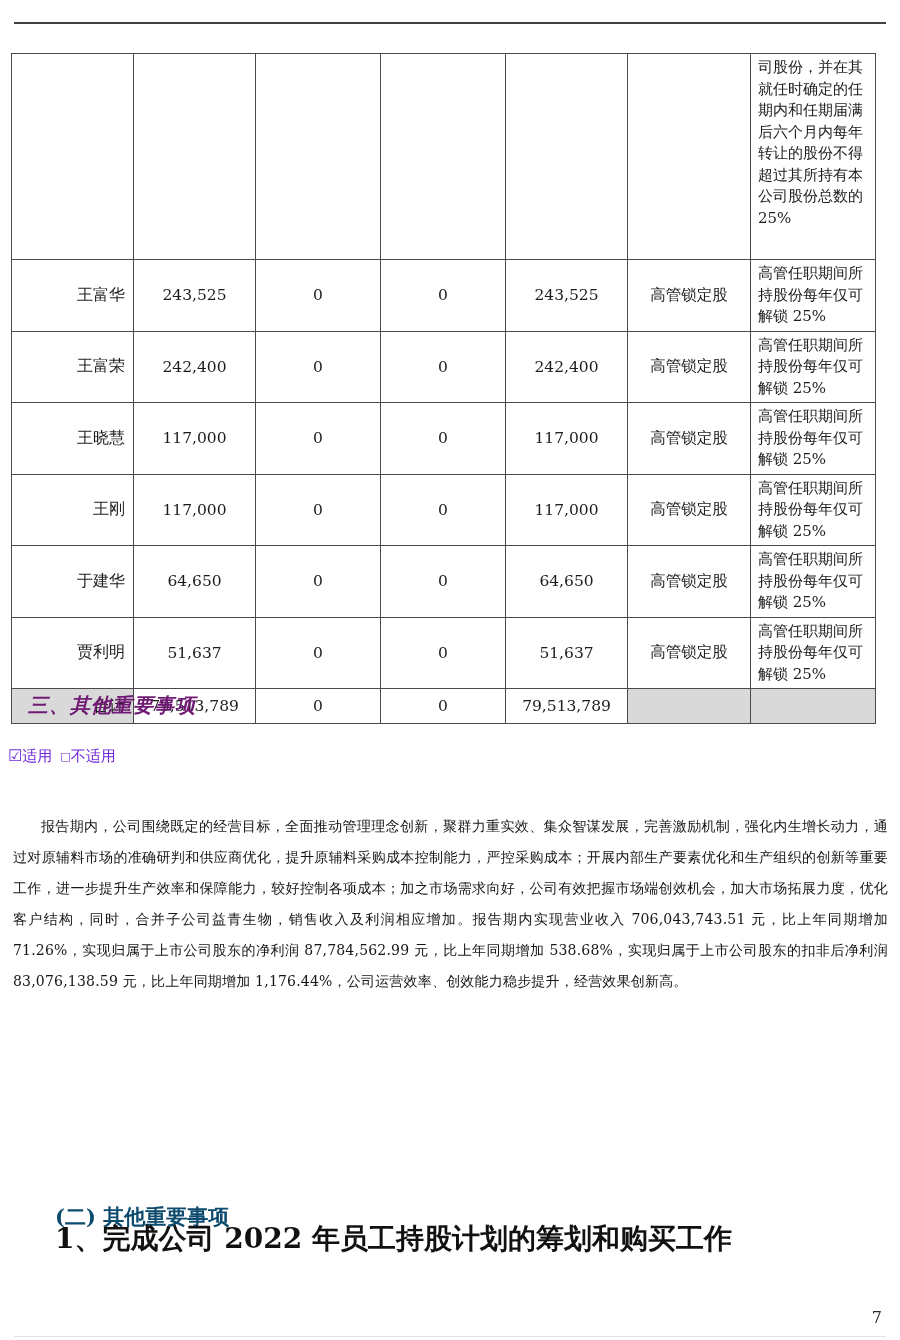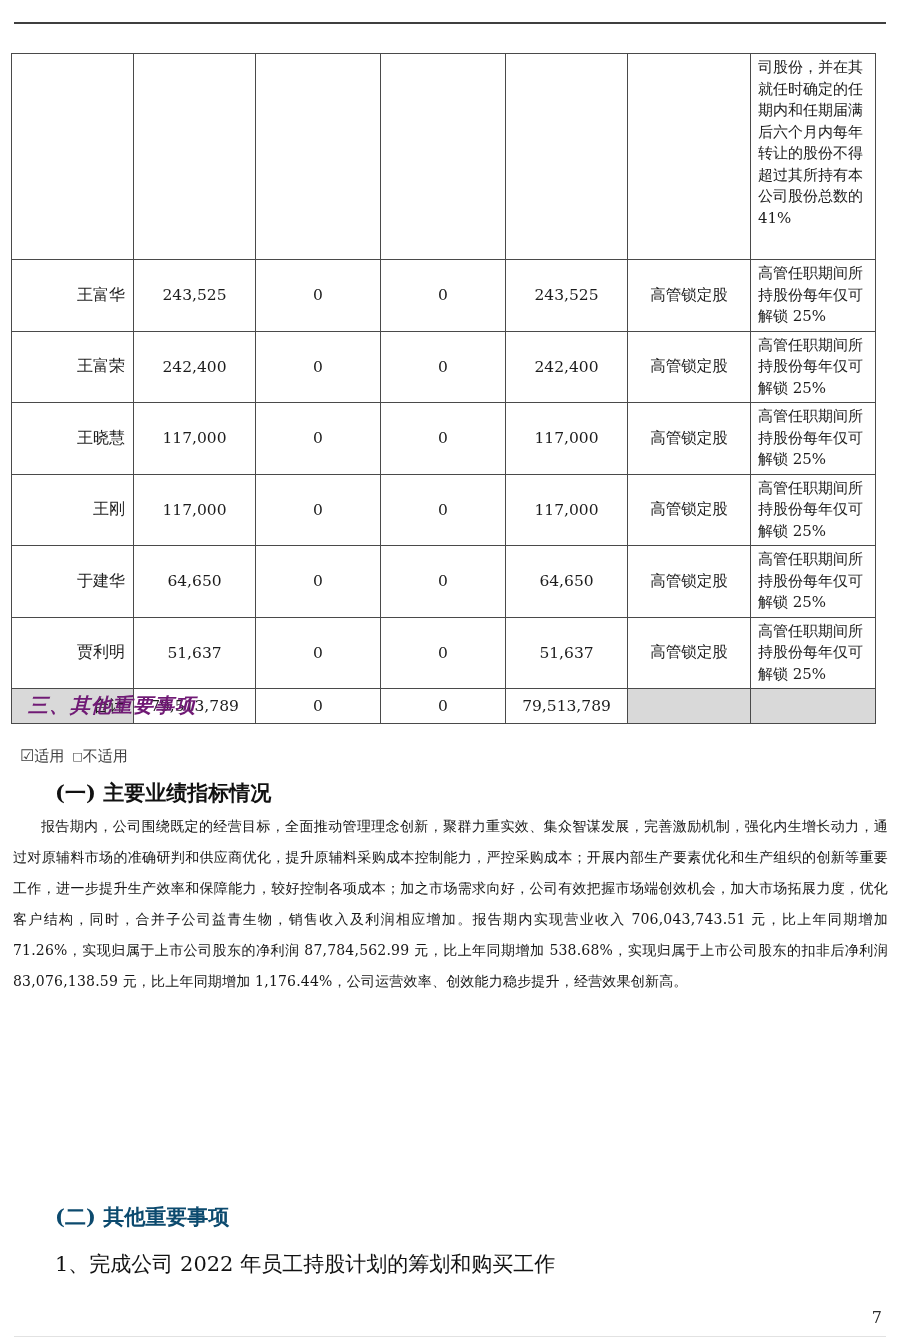--- a/index.html
+++ b/index.html
@@ -34,32 +34,32 @@
   .row-data td { height:63px; }
   .row-total td { height:30px; }
   .gray { background:#d9d9d9; }
 
   
   .h-main {
     position:absolute; left:28px; top:692px; font-size:20px; font-weight:bold; color:#701a75;
     letter-spacing:1px;
     font-style:italic;
   }
-  .applicability { position:absolute; left:20px; top:746px; font-size:15px; color:#404040; }
+  .applicability { position:absolute; left:8px; top:746px; font-size:15px; color:#6d28d9; }
   .applicability .box-checked { font-size:16px; }
   .applicability .box-empty { font-size:11px; vertical-align:1px; }
   .applicability .gap { display:inline-block; width:8px; }
   .h-sub1 { position:absolute; left:55px; top:779px; font-size:21px; font-weight:bold; color:#111; }
   .body-para {
     position:absolute; left:13px; top:811px; width:875px;
     font-size:14px; line-height:31px; text-align:justify; text-justify:inter-ideograph;
     text-indent:2em; color:#161616; letter-spacing:0.2px;
   }
   .h-sub2 { position:absolute; left:55px; top:1203px; font-size:21px; font-weight:bold; color:#0c4a6e; }
-  .h-item { position:absolute; left:55px; top:1250px; font-size:21px; font-weight:normal; color:#111; }
+  .h-item { position:absolute; left:55px; top:1220px; font-size:28px; font-weight:bold; color:#111; }
 
   
   .page-number { position:absolute; top:1308px; right:18px; font-size:16px; color:#2a2a2a; }
   .footer-rule { position:absolute; top:1336px; left:14px; width:872px; border-top:1px solid #e2e2e2; height:0; }
 </style>
 </head>
 <body>
 
 <div class="page">
 
@@ -76,21 +76,21 @@
       <col style="width:125px">
     </colgroup>
     <tbody>
       <tr class="row-carry">
         <td></td>
         <td></td>
         <td></td>
         <td></td>
         <td></td>
         <td></td>
-        <td class="cell-note">司股份，并在其就任时确定的任期内和任期届满后六个月内每年转让的股份不得超过其所持有本公司股份总数的 41%</td>
+        <td class="cell-note">司股份，并在其就任时确定的任期内和任期届满后六个月内每年转让的股份不得超过其所持有本公司股份总数的 25%</td>
       </tr>
 
       <tr class="row-data">
         <td class="cell-name">王富华</td>
         <td class="cell-num">243,525</td>
         <td class="cell-num">0</td>
         <td class="cell-num">0</td>
         <td class="cell-num">243,525</td>
         <td class="cell-lock">高管锁定股</td>
         <td class="cell-note">高管任职期间所持股份每年仅可解锁 25%</td>
@@ -157,21 +157,20 @@
       </tr>
     </tbody>
   </table>
 
   <div class="h-main">三、其他重要事项</div>
 
   <div class="applicability">
     <span class="box-checked">☑</span><span>适用</span><span class="gap"></span><span class="box-empty">□</span><span>不适用</span>
   </div>
 
-  <div class="h-sub1">(一) 主要业绩指标情况</div>
 
   <div class="body-para">报告期内，公司围绕既定的经营目标，全面推动管理理念创新，聚群力重实效、集众智谋发展，完善激励机制，强化内生增长动力，通过对原辅料市场的准确研判和供应商优化，提升原辅料采购成本控制能力，严控采购成本；开展内部生产要素优化和生产组织的创新等重要工作，进一步提升生产效率和保障能力，较好控制各项成本；加之市场需求向好，公司有效把握市场端创效机会，加大市场拓展力度，优化客户结构，同时，合并子公司益青生物，销售收入及利润相应增加。报告期内实现营业收入 706,043,743.51 元，比上年同期增加 71.26%，实现归属于上市公司股东的净利润 87,784,562.99 元，比上年同期增加 538.68%，实现归属于上市公司股东的扣非后净利润 83,076,138.59 元，比上年同期增加 1,176.44%，公司运营效率、创效能力稳步提升，经营效果创新高。</div>
 
   <div class="h-sub2">(二) 其他重要事项</div>
 
   <div class="h-item">1、完成公司 2022 年员工持股计划的筹划和购买工作</div>
 
   <div class="page-number">7</div>
   <div class="footer-rule"></div>
 

